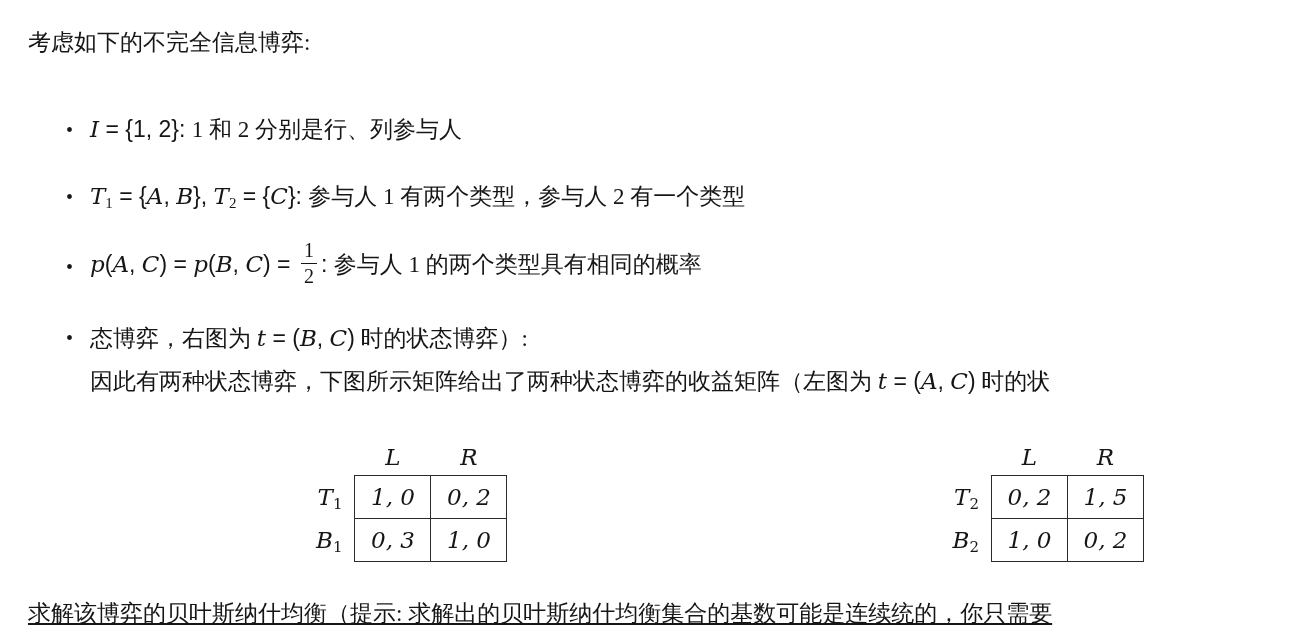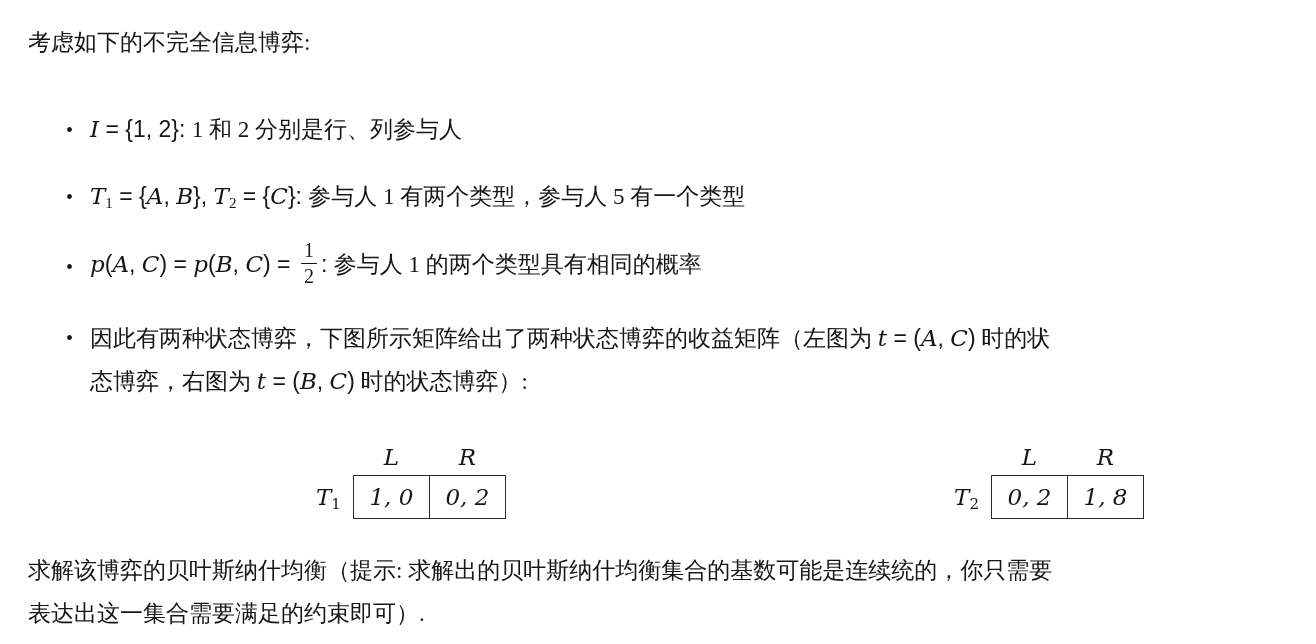--- a/index.html
+++ b/index.html
@@ -130,84 +130,95 @@
     height: 42px;
     font-family: "DejaVu Serif", serif;
     font-style: italic;
   }
   .closing {
     margin: 30px 0 0 0;
     line-height: 43px;
   }
   .closing .cline {
     display: block;
+    text-decoration: underline;
   }
 </style>
 </head>
 <body>
 
 <div class="doc">
 
   <p class="intro">考虑如下的不完全信息博弈:</p>
 
   <div class="bullets">
 
     <div class="bullet">
       <span class="marker">•</span>
       <div class="bcontent"><span class="it">I</span><span class="up"> = {1, 2}</span><span class="up">:  </span><span class="cjk">1 和 2 分别是行、列参与人</span></div>
     </div>
 
     <div class="bullet">
       <span class="marker">•</span>
-      <div class="bcontent"><span class="it">T</span><sub class="msub">1</sub><span class="up"> = {</span><span class="it">A</span><span class="up">, </span><span class="it">B</span><span class="up">}, </span><span class="it">T</span><sub class="msub">2</sub><span class="up"> = {</span><span class="it">C</span><span class="up">}:  </span><span class="cjk">参与人 1 有两个类型，参与人 5 有一个类型</span></div>
+      <div class="bcontent"><span class="it">T</span><sub class="msub">1</sub><span class="up"> = {</span><span class="it">A</span><span class="up">, </span><span class="it">B</span><span class="up">}, </span><span class="it">T</span><sub class="msub">2</sub><span class="up"> = {</span><span class="it">C</span><span class="up">}:  </span><span class="cjk">参与人 1 有两个类型，参与人 2 有一个类型</span></div>
     </div>
 
     <div class="bullet tall">
       <span class="marker">•</span>
       <div class="bcontent"><span class="it">p</span><span class="up">(</span><span class="it">A</span><span class="up">, </span><span class="it">C</span><span class="up">) = </span><span class="it">p</span><span class="up">(</span><span class="it">B</span><span class="up">, </span><span class="it">C</span><span class="up">) = </span><span class="frac"><span class="fnum">1</span><span class="fden">2</span></span><span class="up">:  </span><span class="cjk">参与人 1 的两个类型具有相同的概率</span></div>
     </div>
 
     <div class="bullet multi">
       <span class="marker">•</span>
       <div class="bcontent">
+        <div class="bline"><span class="cjk">态博弈，右图为 </span><span class="it">t</span><span class="up"> = (</span><span class="it">B</span><span class="up">, </span><span class="it">C</span><span class="up">)</span><span class="cjk"> 时的状态博弈）:</span></div>
         <div class="bline"><span class="cjk">因此有两种状态博弈，下图所示矩阵给出了两种状态博弈的收益矩阵（左图为 </span><span class="it">t</span><span class="up"> = (</span><span class="it">A</span><span class="up">, </span><span class="it">C</span><span class="up">)</span><span class="cjk"> 时的状</span></div>
-        <div class="bline"><span class="cjk">态博弈，右图为 </span><span class="it">t</span><span class="up"> = (</span><span class="it">B</span><span class="up">, </span><span class="it">C</span><span class="up">)</span><span class="cjk"> 时的状态博弈）:</span></div>
       </div>
     </div>
 
   </div>
 
   <div class="tables">
 
     <table class="pm">
       <tbody>
           <tr>
         <td class="corner"></td>
         <td class="hdr">L</td>
         <td class="hdr">R</td>
       </tr>
       <tr>
         <td class="lbl"><span class="it">T</span><sub class="msub">1</sub></td>
         <td class="cell">1, 0</td>
         <td class="cell">0, 2</td>
       </tr>
+      <tr>
+        <td class="lbl"><span class="it">B</span><sub class="msub">1</sub></td>
+        <td class="cell">0, 3</td>
+        <td class="cell">1, 0</td>
+      </tr>
     </tbody>
       </table>
 
     <table class="pm">
       <tbody>
           <tr>
         <td class="corner"></td>
         <td class="hdr">L</td>
         <td class="hdr">R</td>
       </tr>
       <tr>
         <td class="lbl"><span class="it">T</span><sub class="msub">2</sub></td>
         <td class="cell">0, 2</td>
-        <td class="cell">1, 8</td>
+        <td class="cell">1, 5</td>
+      </tr>
+      <tr>
+        <td class="lbl"><span class="it">B</span><sub class="msub">2</sub></td>
+        <td class="cell">1, 0</td>
+        <td class="cell">0, 2</td>
       </tr>
     </tbody>
       </table>
 
   </div>
 
   <p class="closing">
     <span class="cline">求解该博弈的贝叶斯纳什均衡（提示: 求解出的贝叶斯纳什均衡集合的基数可能是连续统的，你只需要</span>
     <span class="cline">表达出这一集合需要满足的约束即可）.</span>
   </p>

